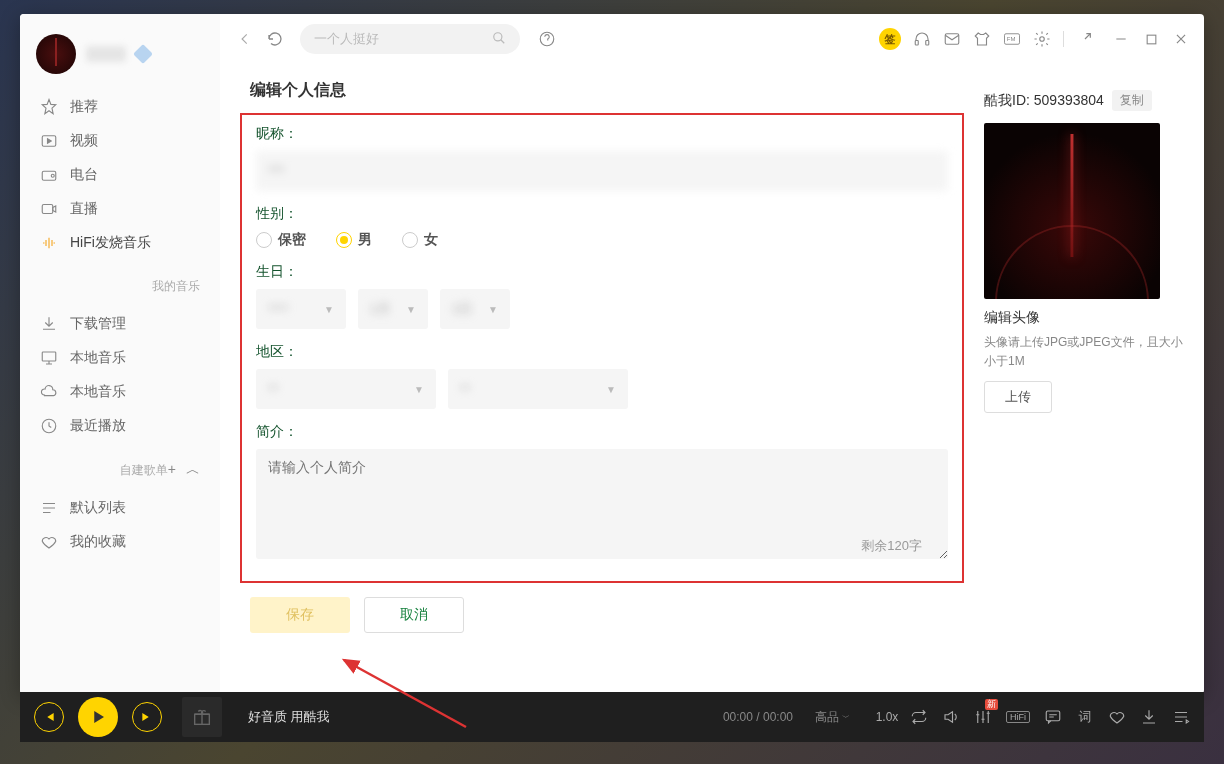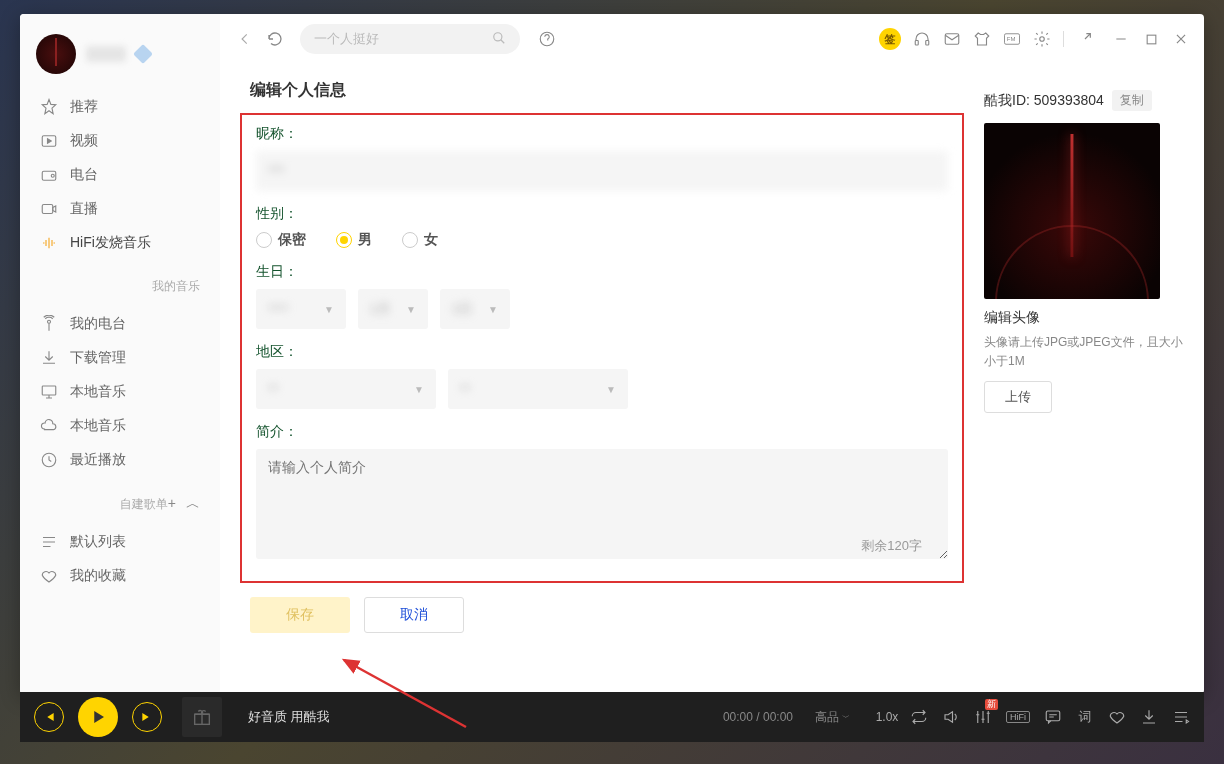--- a/index.html
+++ b/index.html
@@ -62,21 +62,21 @@
 .fake-select .caret { margin-left: auto; font-size: 10px; color: #bbb; }
 .sel-year { width: 90px; } .sel-month { width: 70px; } .sel-day { width: 70px; }
 .sel-region { width: 180px; }
 
 .bio-area { width: 100%; height: 110px; background: #f5f5f5; border: none; border-radius: 3px; padding: 10px 12px; font-size: 14px; color: #bbb; position: relative; }
 .char-count { position: absolute; right: 26px; margin-top: -26px; font-size: 13px; color: #999; }
 
 .btn-row { display: flex; gap: 14px; margin-top: 14px; padding-left: 10px; }
 .btn { width: 100px; height: 36px; border-radius: 3px; font-size: 14px; display: flex; align-items: center; justify-content: center; cursor: pointer; }
 .btn-save { background: #fff3c9; color: #e0c060; border: none; }
-.btn-cancel { background: #fff; color: #1d4ed8; border: 1px solid #ddd; }
+.btn-cancel { background: #fff; color: #15803d; border: 1px solid #ddd; }
 
 
 .right-panel { width: 200px; padding-top: 6px; }
 .id-row { display: flex; align-items: center; gap: 8px; font-size: 14px; color: #333; margin-bottom: 12px; padding-top: 20px; }
 .copy-btn { background: #f2f2f2; border: none; padding: 2px 8px; font-size: 12px; color: #888; border-radius: 3px; cursor: pointer; }
 .avatar-preview { width: 176px; height: 176px; background: radial-gradient(circle at 50% 60%, #3a0808 0%, #0a0303 70%); border-radius: 2px; position: relative; overflow:hidden; margin-bottom: 10px; }
 .avatar-preview::before { content:""; position:absolute; left:50%; top:6%; transform:translateX(-50%); width:3px; height:70%; background:linear-gradient(#c03030,#701010); box-shadow:0 0 12px #a02020; }
 .avatar-preview::after { content:""; position:absolute; left:50%; top:58%; transform:translateX(-50%); width:150px; height:150px; border:2px solid rgba(170,40,40,.35); border-radius:50%; }
 .rp-title { font-size: 14px; color: #333; margin-bottom: 6px; }
 .rp-desc { font-size: 12px; color: #888; line-height: 1.6; margin-bottom: 10px; }
@@ -159,29 +159,20 @@
       </div>
     </div>
 
     <div class="section-label">
       <span>我的音乐</span>
     </div>
     <div class="nav-list">
       <div class="nav-item">
         <span class="nav-icon">
             <svg viewBox="0 0 24 24">
-              <circle cx="12" cy="9" r="2"></circle>
-              <path d="M7 5a7 7 0 0 1 10 0M5 3a10 10 0 0 1 14 0M12 11v10"></path>
-            </svg>
-          </span>
-        <span>我的电台</span>
-      </div>
-      <div class="nav-item">
-        <span class="nav-icon">
-            <svg viewBox="0 0 24 24">
               <path d="M12 3v12m-5-5l5 5 5-5M4 19h16"></path>
             </svg>
           </span>
         <span>下载管理</span>
       </div>
       <div class="nav-item">
         <span class="nav-icon">
             <svg viewBox="0 0 24 24">
               <rect x="3" y="4" width="18" height="12" rx="1"></rect>
               <path d="M8 20h8M12 16v4"></path>

